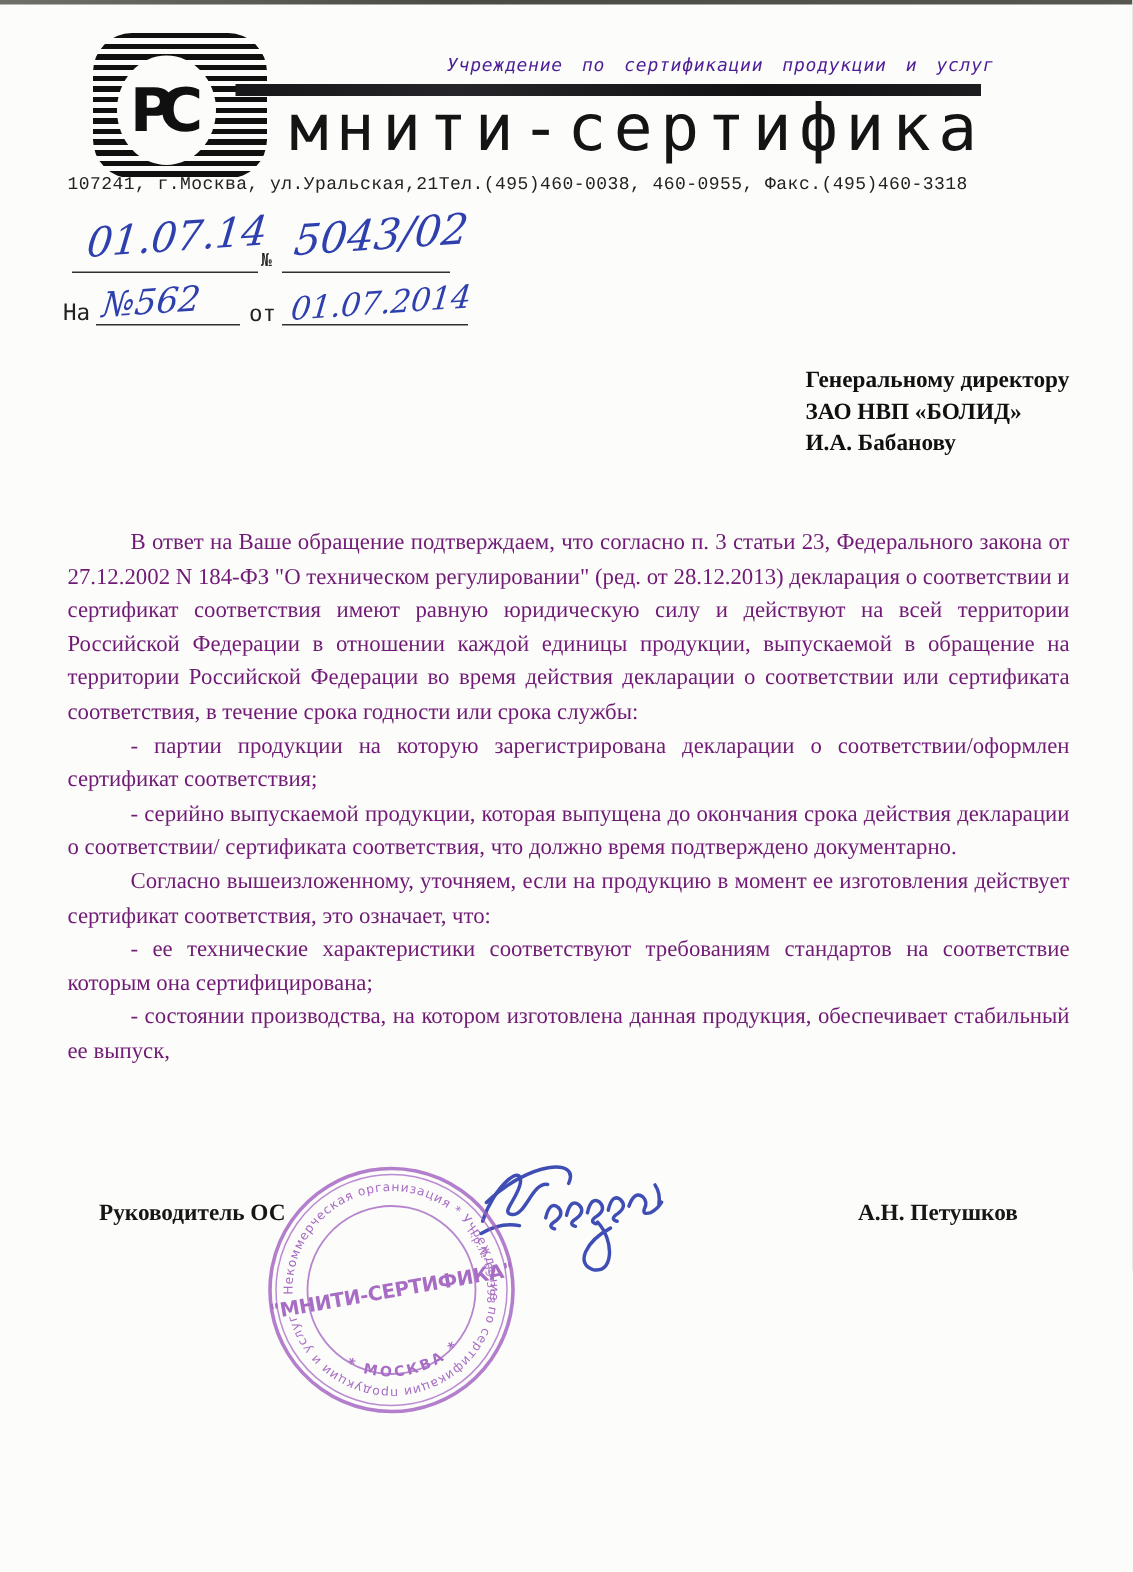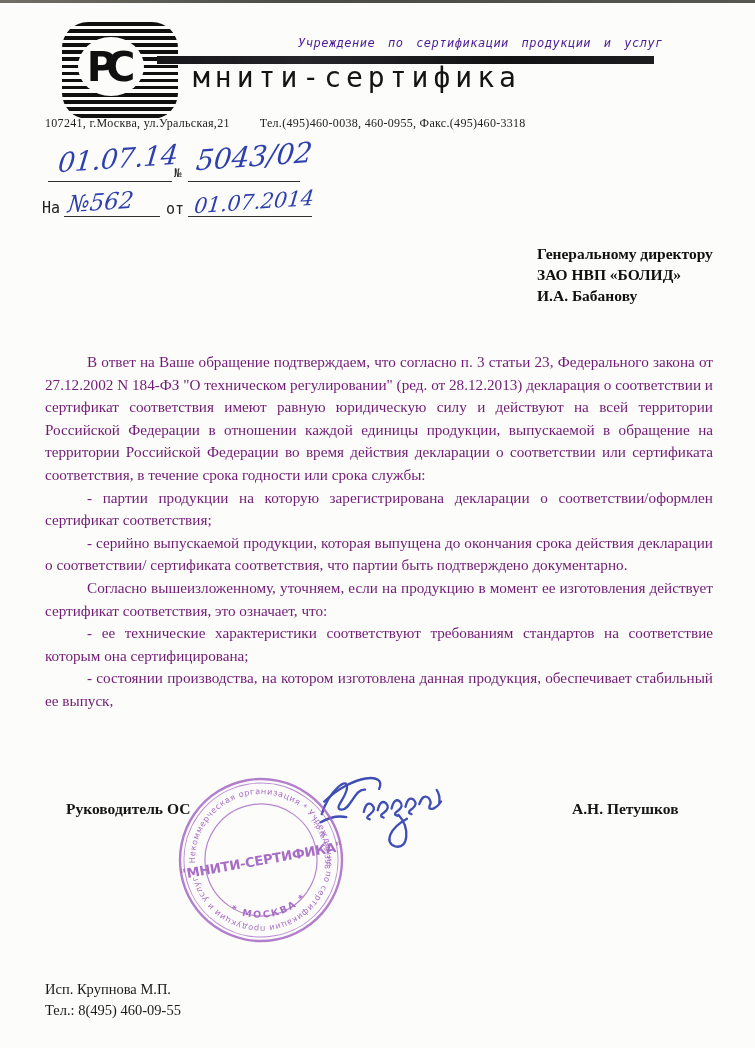--- a/index.html
+++ b/index.html
@@ -8,34 +8,34 @@
     background:#fcfcfa;overflow:hidden;
     font-family:"Liberation Serif",serif;color:#161616;
   }
   .top-edge{position:absolute;left:0;top:0;width:755px;height:3px;
     background:linear-gradient(90deg,#57574e,#2c2c26 40%,#3a3a33);opacity:.85;}
 
   
   .logo{position:absolute;left:62px;top:22px;width:116px;height:97px;
     border-radius:26px;
     background:repeating-linear-gradient(180deg,#101010 0px,#101010 3.6px,#fcfcfa 3.6px,#fcfcfa 7.1px);}
-  .logo-circle{position:absolute;left:16px;top:15px;width:66px;height:59px;
+  .logo-circle{position:absolute;left:16px;top:15px;width:66px;height:73px;
     background:#fcfcfa;border-radius:50%;display:flex;align-items:center;justify-content:center;}
   .logo-letters{font-family:"DejaVu Sans",sans-serif;font-weight:bold;font-size:40px;
     letter-spacing:-10px;color:#101010;padding-right:10px;line-height:1;}
   .tagline{position:absolute;left:298px;top:36px;
     font-family:"DejaVu Sans Mono",monospace;font-style:italic;font-size:12px;
     word-spacing:5px;letter-spacing:.5px;color:#4c1d95;white-space:nowrap;}
   .header-rule{position:absolute;left:157px;top:56px;width:497px;height:8px;
     background:linear-gradient(90deg,#17171a,#26262a 30%,#121214 70%,#1d1d20);}
   .org-title{position:absolute;left:193px;top:61px;
-    font-family:"DejaVu Sans Mono",monospace;font-size:28px;font-weight:normal;
+    font-family:"DejaVu Sans Mono",monospace;font-size:43px;font-weight:normal;
     letter-spacing:5px;color:#141414;white-space:nowrap;}
-  .addr-row{position:absolute;left:45px;top:116px;display:flex;gap:30px;
-    font-family:Liberation Serif, serif;font-size:12px;letter-spacing:.3px;
+  .addr-row{position:absolute;left:45px;top:116px;display:flex;
+    font-family:Liberation Mono, monospace;font-size:12px;letter-spacing:.3px;
     color:#222;white-space:nowrap;}
 
   
   .hw{position:absolute;color:#2e3fae;font-family:"DejaVu Serif",serif;
     font-style:italic;white-space:nowrap;transform:rotate(-4deg) skewX(-10deg);}
   .ul{position:absolute;height:0;border-bottom:1.4px solid #30302c;}
   .ref-label{position:absolute;font-family:"DejaVu Sans Mono",monospace;color:#222;}
 
   
   .recipient{position:absolute;left:537px;top:243px;font-weight:bold;
@@ -96,21 +96,21 @@
 
   <div class="recipient">
     <div>Генеральному директору</div>
     <div>ЗАО НВП «БОЛИД»</div>
     <div>И.А. Бабанову</div>
   </div>
 
   <div class="body-text">
     <p>В ответ на Ваше обращение подтверждаем, что согласно п. 3 статьи 23, Федерального закона от 27.12.2002 N 184-ФЗ "О техническом регулировании" (ред. от 28.12.2013) декларация о соответствии и сертификат соответствия имеют равную юридическую силу и действуют на всей территории Российской Федерации в отношении каждой единицы продукции, выпускаемой в обращение на территории Российской Федерации во время действия декларации о соответствии или сертификата соответствия, в течение срока годности или срока службы:</p>
     <p>- партии продукции на которую зарегистрирована декларации о соответствии/оформлен сертификат соответствия;</p>
-    <p>- серийно выпускаемой продукции, которая выпущена до окончания срока действия декларации о соответствии/ сертификата соответствия, что партии быть подтверждено документарно.</p>
+    <p>- серийно выпускаемой продукции, которая выпущена до окончания срока действия декларации о соответствии/ сертификата соответствия, что должно время подтверждено документарно.</p>
     <p>Согласно вышеизложенному, уточняем, если на продукцию в момент ее изготовления действует сертификат соответствия, это означает, что:</p>
     <p>- ее технические характеристики соответствуют требованиям стандартов на соответствие которым она сертифицирована;</p>
     <p>- состоянии производства, на котором изготовлена данная продукция, обеспечивает стабильный ее выпуск,</p>
   </div>
 
   <div class="signer-title">Руководитель ОС</div>
   <div class="signer-name">А.Н. Петушков</div>
 
   <svg class="sig-svg" width="140" height="100" viewBox="0 0 140 100">
     <g fill="none" stroke="#2e3fae" stroke-width="2.3" stroke-linecap="round" opacity="0.92">
@@ -143,17 +143,13 @@
     </text>
     <text class="ring-b" text-anchor="middle">
       <textPath href="#ringBottom" startOffset="50%">* МОСКВА *</textPath>
     </text>
     <text class="ring-r">
       <textPath href="#ringRight" startOffset="8%">г.р.№ 69.398</textPath>
     </text>
     <text class="center-t" x="85" y="90" text-anchor="middle">"МНИТИ-СЕРТИФИКА"</text>
   </svg>
 
-  <div class="footer">
-    <div>Исп. Крупнова М.П.</div>
-    <div>Тел.: 8(495) 460-09-55</div>
-  </div>
 </div>
 
 </body></html>

